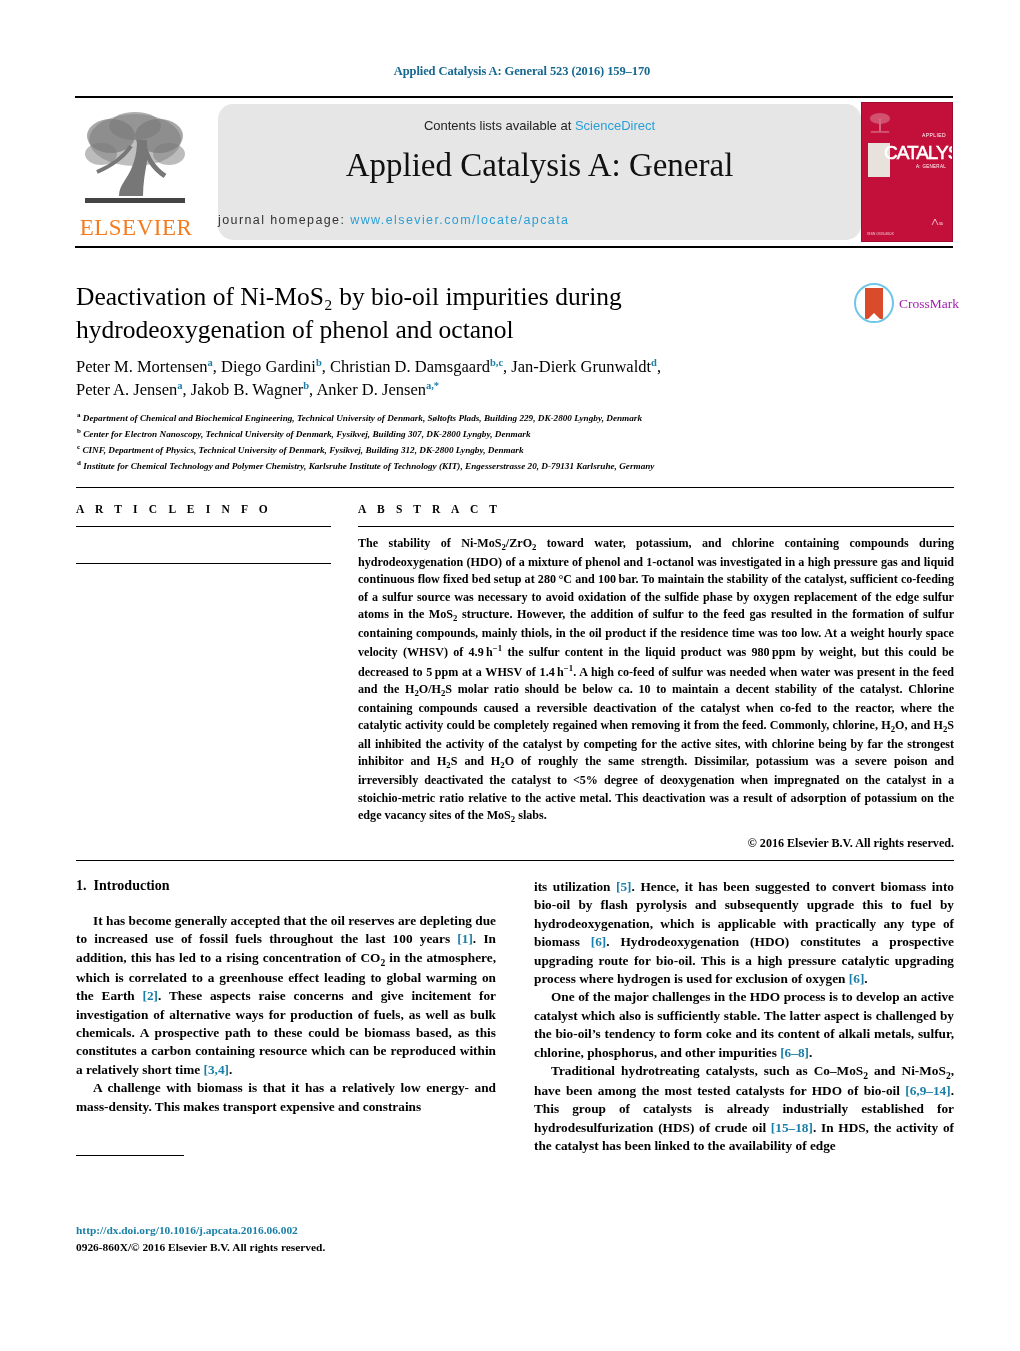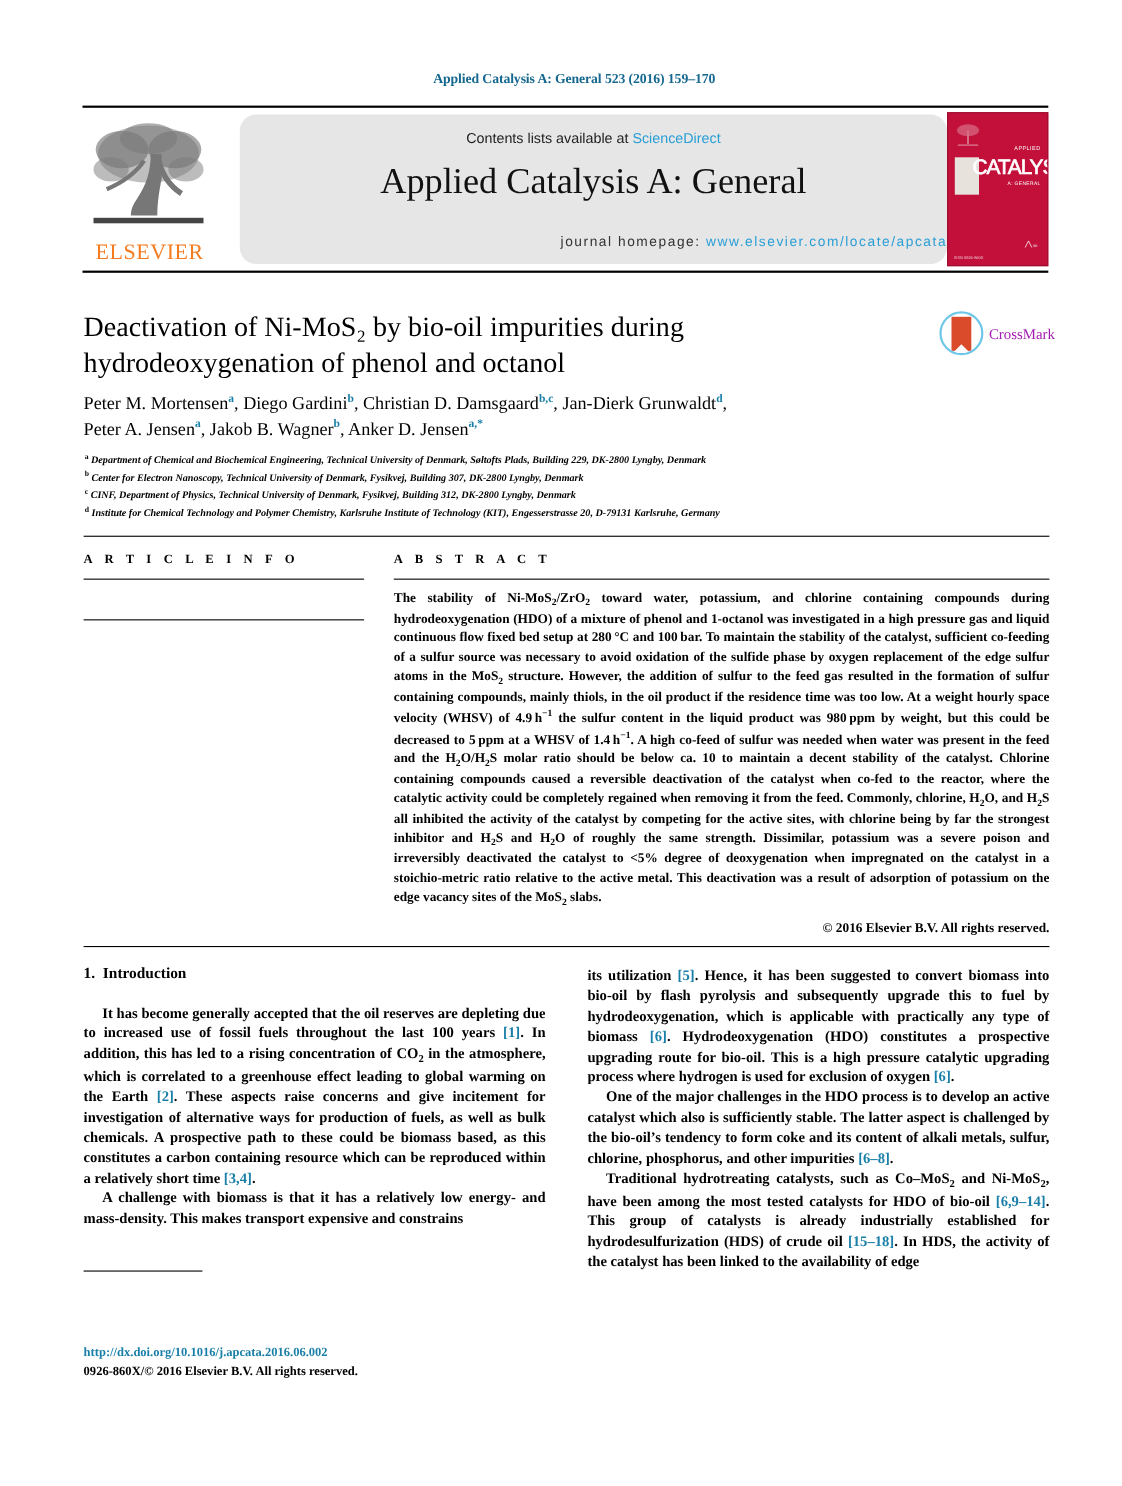--- a/index.html
+++ b/index.html
@@ -62,21 +62,21 @@
   }
   .tree-svg { position:absolute; left:6px; top:2px; }
   .elsevier-word {
     position: absolute;
     left: 2px;
     bottom: 1px;
     width: 118px;
     text-align: center;
     color: #f47b20;
     font-family: "Liberation Serif", serif;
-    font-size: 20px;
+    font-size: 23px;
     letter-spacing: 0.5px;
     line-height: 1;
   }
   .mast-center {
     position: absolute;
     left: 143px;
     top: 6px;
     width: 643px;
     height: 136px;
     background: #e6e6e6;
@@ -101,21 +101,21 @@
     text-align: center;
     font-size: 33px;
     font-family: "Liberation Serif", serif;
     color: #111;
     letter-spacing: 0px;
   }
   .homepage-line {
     position: absolute;
     bottom: 13px;
     width: 100%;
-    text-align: right;
+    text-align: left;
     font-family: "Liberation Sans", sans-serif;
     font-size: 12.5px;
     letter-spacing: 1.4px;
     color: #333;
   }
   .homepage-line .url { color: #2a9fd6; }
   .cover-thumb {
     position: absolute;
     right: 0px;
     top: 4px;

